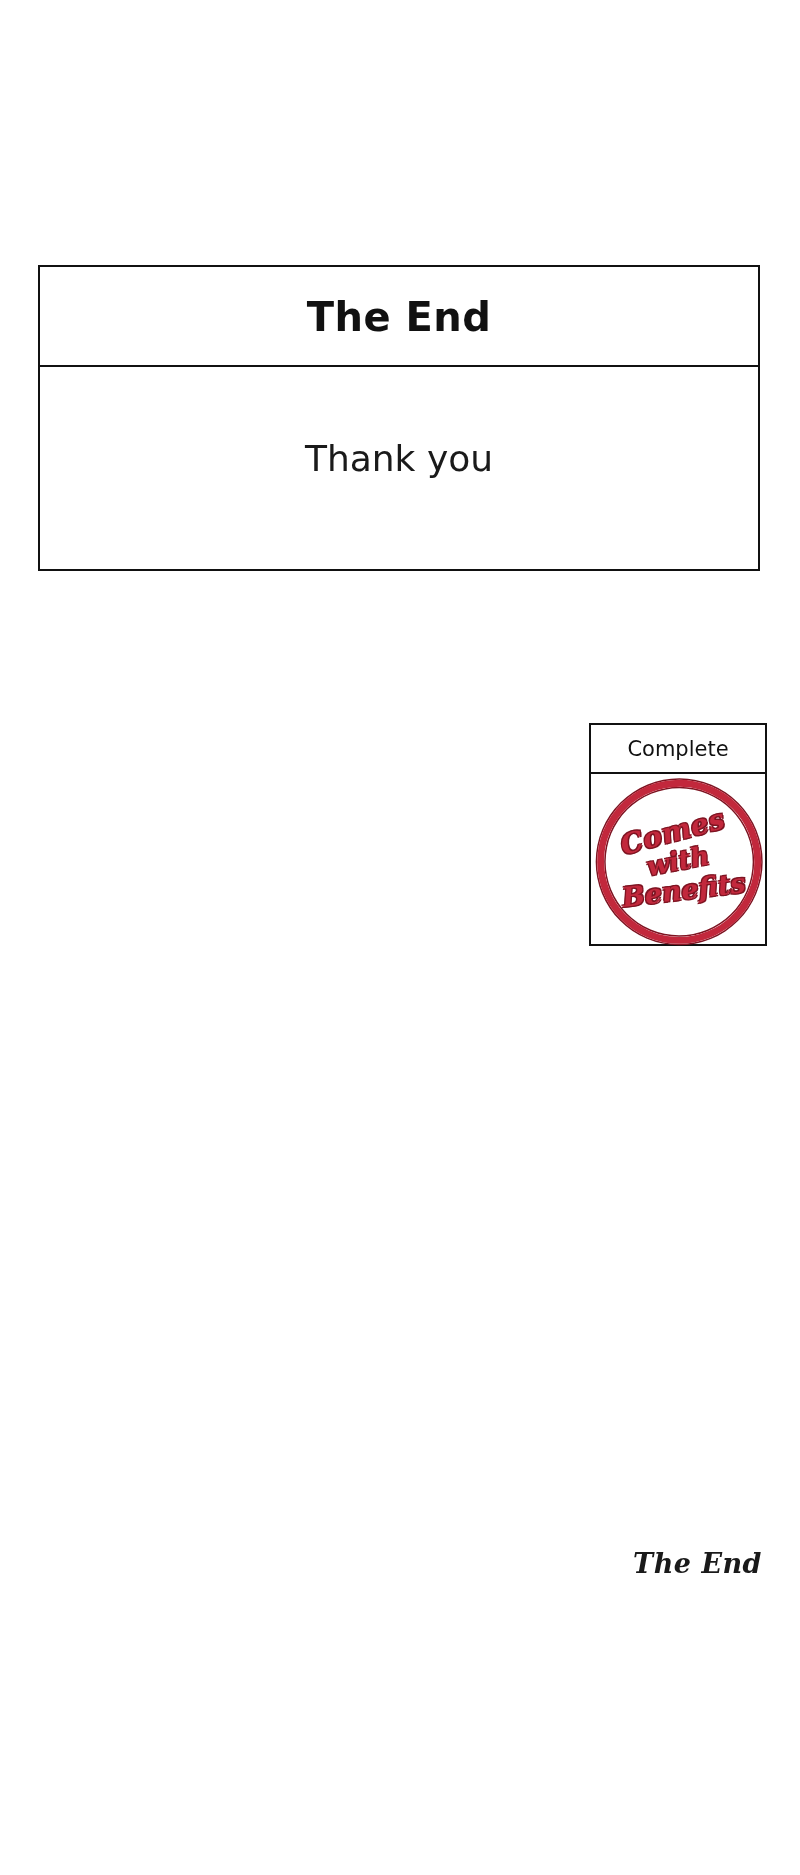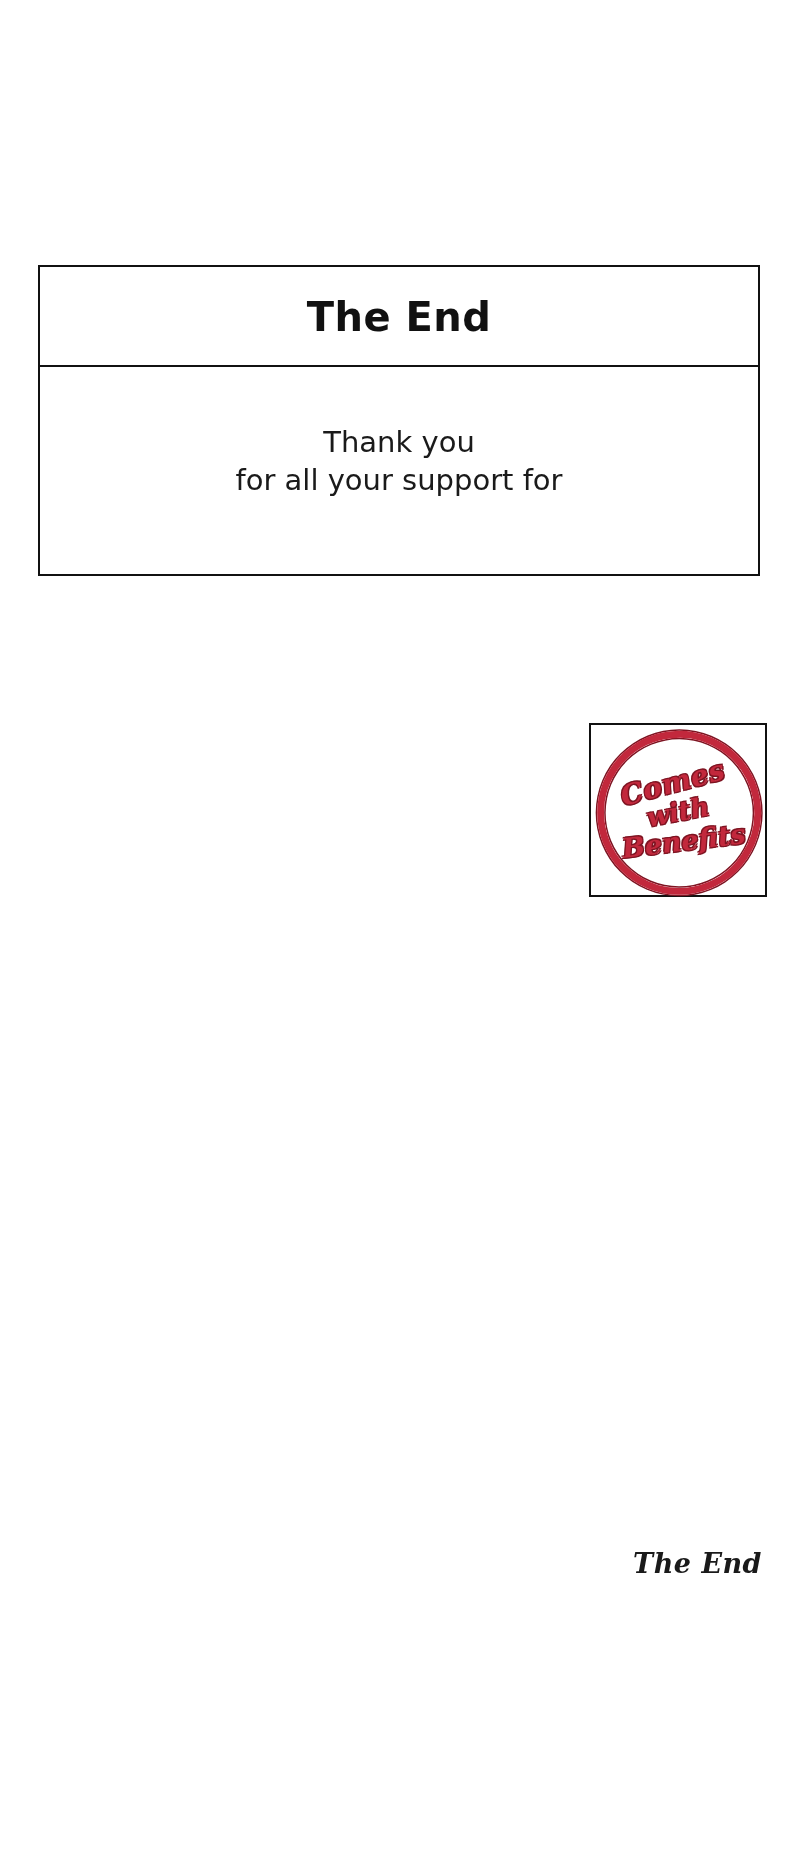--- a/index.html
+++ b/index.html
@@ -36,22 +36,22 @@
     font-weight: bold;
     letter-spacing: 0.5px;
     line-height: 1.1;
     color: #111111;
   }
   .panel-body {
     text-align: center;
     padding: 56px 20px 74px 20px;
   }
   .panel-body p {
-    margin: 0;
-    font-size: 29px;
+    margin: 12px;
+    font-size: 36px;
     line-height: 1.32;
     color: #1a1a1a;
     white-space: nowrap;
   }
 
   
   .stamp-box {
     position: absolute;
     left: 589px;
     top: 723px;
@@ -144,25 +144,25 @@
 </style>
 </head>
 <body>
 
 <div class="panel">
   <div class="panel-header">
     <div class="panel-title">The End</div>
   </div>
   <div class="panel-body">
     <p>Thank you</p>
-    <p>for all your support for</p>
   </div>
 </div>
 
 <div class="stamp-box">
+  <div class="stamp-label">Complete</div>
   <div class="stamp-area">
     <div class="stamp">
       <div class="stamp-ring"></div>
       <div class="stamp-text">
         <span class="stamp-line1">Comes</span>
         <span class="stamp-line2">with</span>
         <span class="stamp-line3">Benefits</span>
       </div>
     </div>
   </div>

